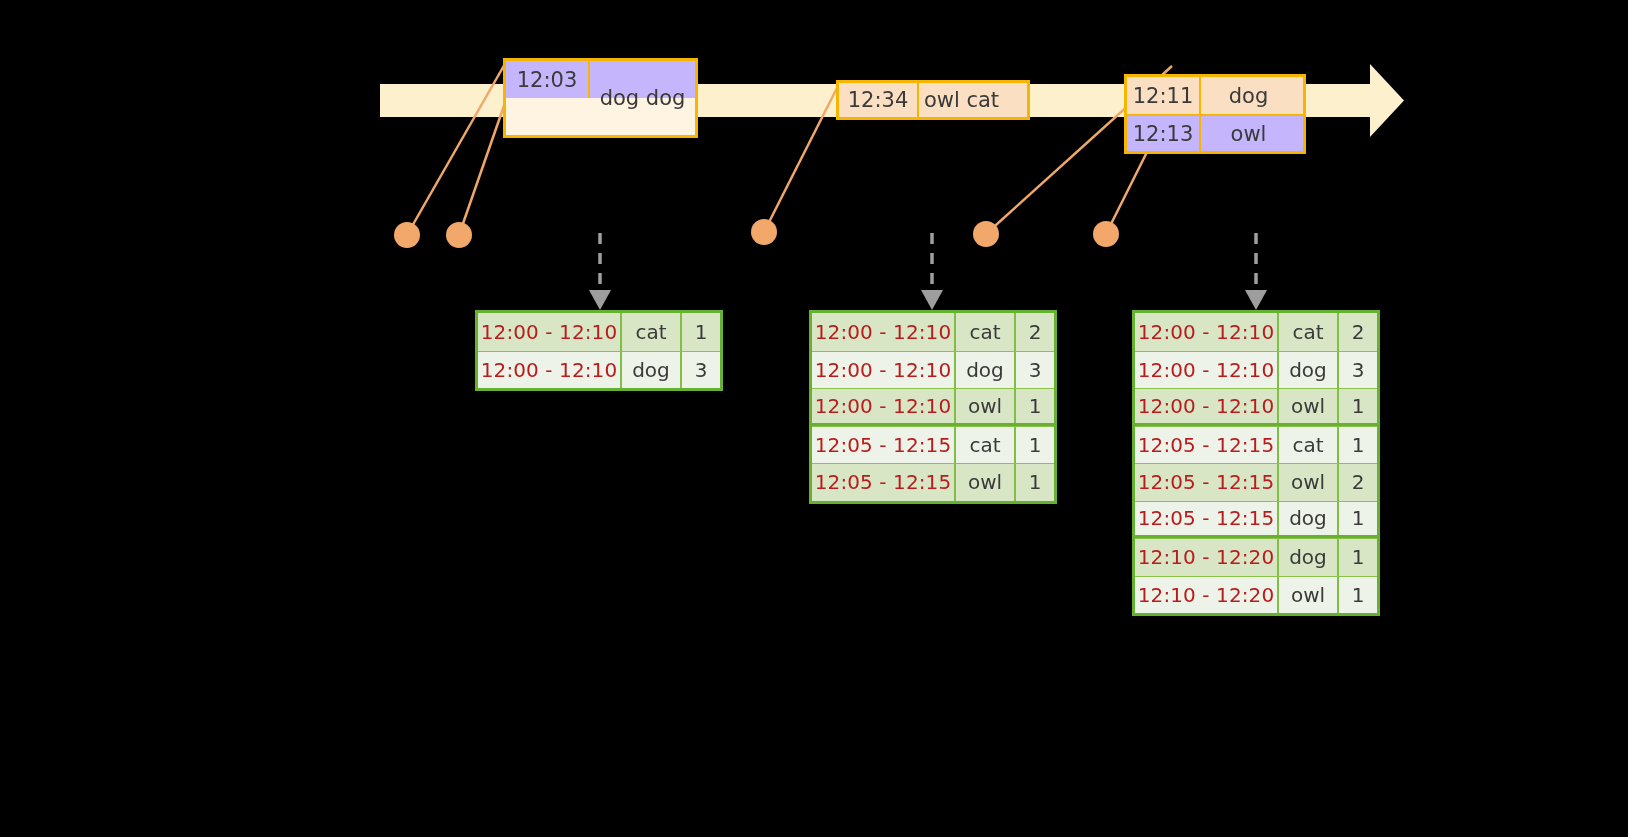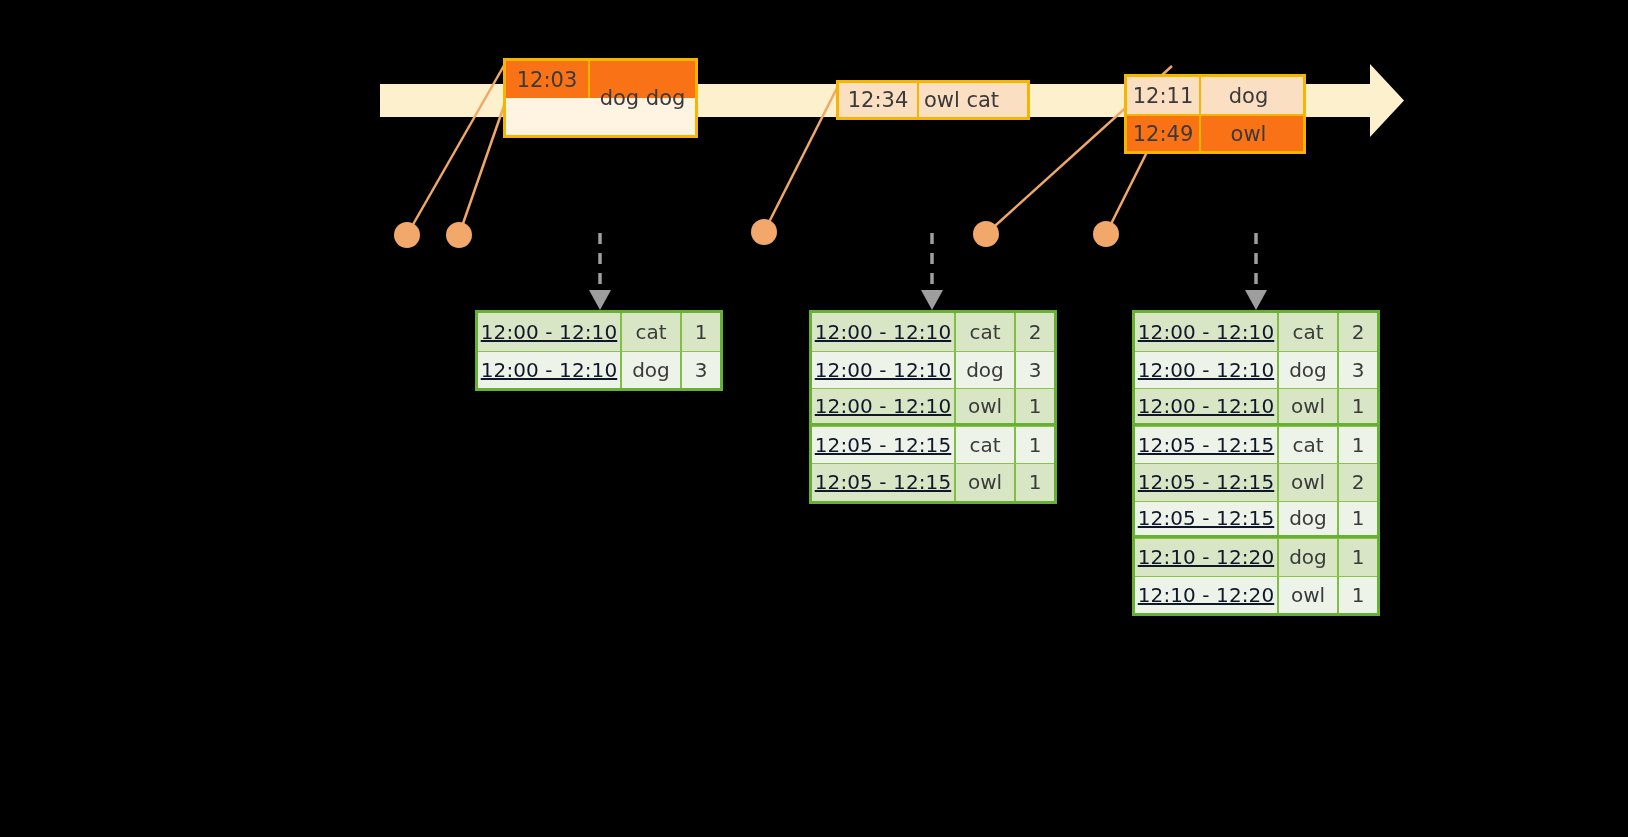--- a/index.html
+++ b/index.html
@@ -18,21 +18,21 @@
     box-sizing:border-box;
     background:#FFF3E2;
     z-index:5;
   }
   .evt-row{
     display:flex;
     box-sizing:border-box;
   }
   .evt-row + .evt-row{border-top:2px solid #F5B500;}
   .evt-row.shade{background:#FBDFC2;}
-  .evt-row.plain{background:#f97316;}
+  .evt-row.plain{background:#c4b5fd;}
   .evt-time{
     box-sizing:border-box;
     border-right:2px solid #F5B500;
     display:flex;align-items:center;justify-content:center;
     font-size:21px;color:#3a3a3a;
   }
   .evt-val{
     box-sizing:border-box;
     display:flex;align-items:center;justify-content:center;
     font-size:21px;color:#3a3a3a;
@@ -48,23 +48,22 @@
   }
   .res-row{display:flex;box-sizing:border-box;height:37.5px;}
   .res-row.shade{background:#D8E6C6;}
   .res-row.plain{background:#EDF3E8;}
   .res-row.grp-end{border-bottom:3px solid #66B032;}
   .res-row + .res-row{border-top:1.5px solid #8BC34A;}
   .res-win{
     box-sizing:border-box;
     border-right:2px solid #7FBF45;
     display:flex;align-items:center;justify-content:center;
-    font-size:20px;color:#0f172a;
+    font-size:20px;color:#b91c1c;
     letter-spacing:.1px;
-    text-decoration:underline;
   }
   .res-key{
     box-sizing:border-box;
     border-right:2px solid #7FBF45;
     display:flex;align-items:center;justify-content:center;
     font-size:20px;color:#3a3a3a;
   }
   .res-cnt{
     box-sizing:border-box;
     display:flex;align-items:center;justify-content:center;
@@ -110,21 +109,21 @@
           <div class="evt-time" style="width: 80px;">12:34</div>
           <div class="evt-val" style="width: 85px;">owl cat</div>
         </div>
       </div>
       <div class="evt-box" style="left: 1124px; top: 58px; width: 182px; height: 80px; margin-top: 16px;">
         <div class="evt-row shade" style="height: 37px;">
           <div class="evt-time" style="width: 74px;">12:11</div>
           <div class="evt-val" style="width: 95px;">dog</div>
         </div>
         <div class="evt-row plain" style="height: 37px;">
-          <div class="evt-time" style="width: 74px;">12:49</div>
+          <div class="evt-time" style="width: 74px;">12:13</div>
           <div class="evt-val" style="width: 95px;">owl</div>
         </div>
       </div>
       <div class="res-table" style="left: 475px; top: 310px; width: 248px;">
         <div class="res-row shade">
           <div class="res-win" style="width: 144px;">12:00 - 12:10</div>
           <div class="res-key" style="width: 60px;">cat</div>
           <div class="res-cnt" style="width: 38px;">1</div>
         </div>
         <div class="res-row plain">

